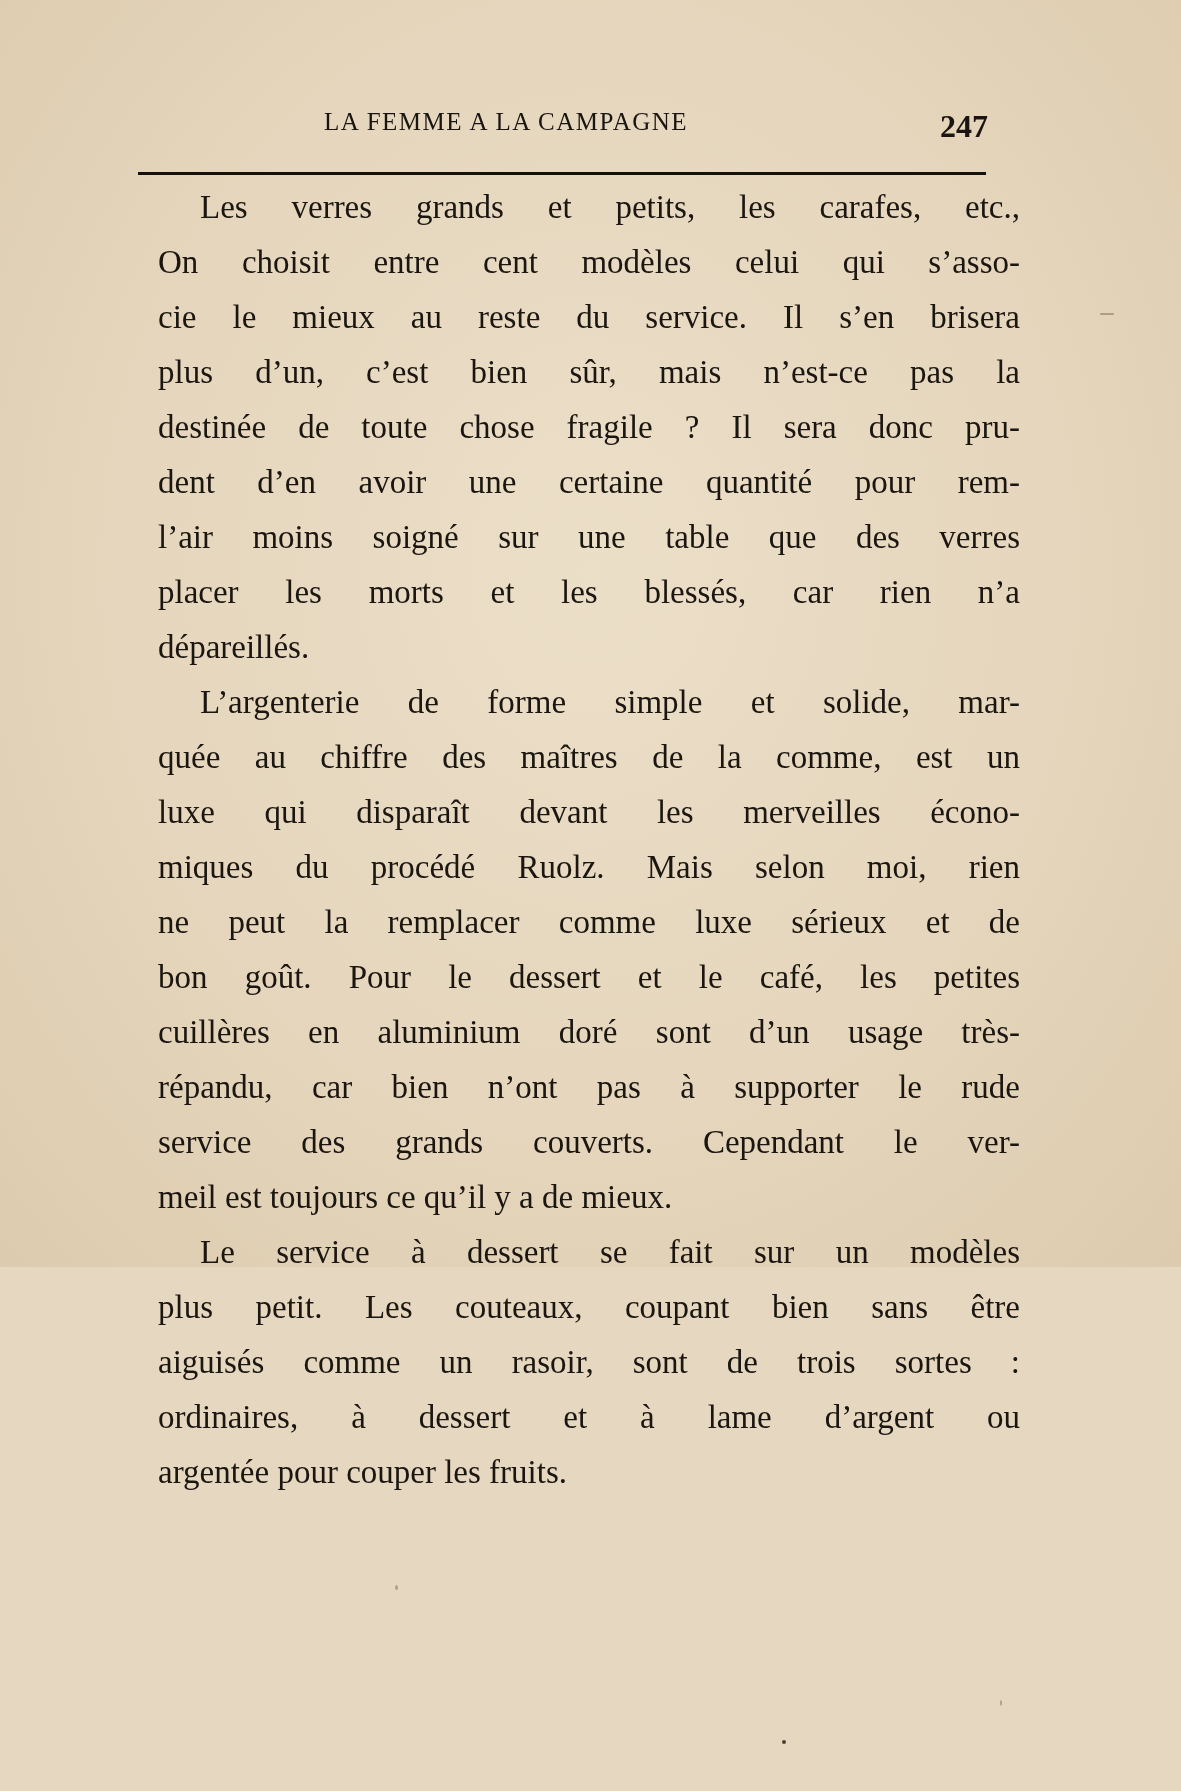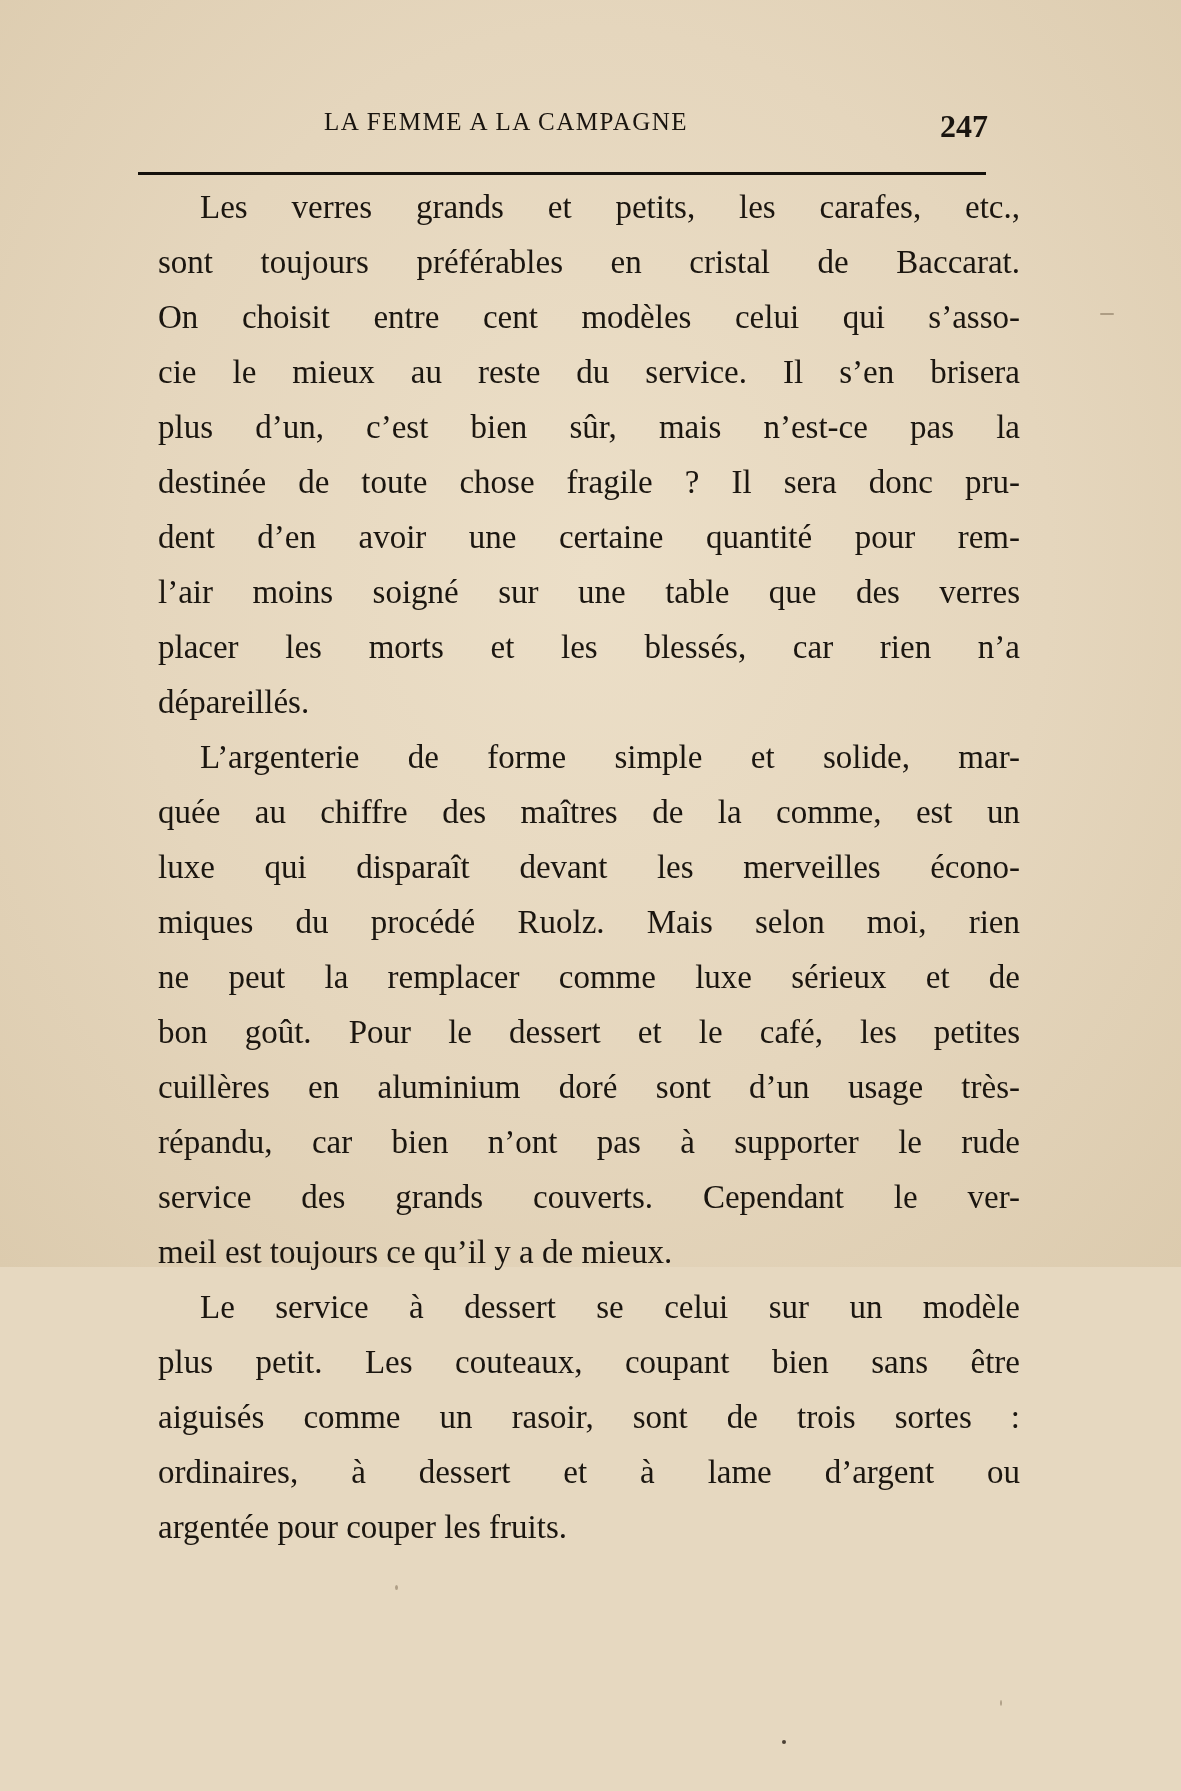--- a/index.html
+++ b/index.html
@@ -96,21 +96,20 @@
     <span class="running-title">LA FEMME A LA CAMPAGNE</span>
     <span class="page-number">247</span>
   </div>
 
   <div class="head-rule"></div>
 
   <div class="body-text">
 
     <div>
       <span class="line indent">Les verres grands et petits, les carafes, etc.,</span>
-      <span class="line">sont toujours préférables en cristal de Baccarat.</span>
       <span class="line">On choisit entre cent modèles celui qui s’asso-</span>
       <span class="line">cie le mieux au reste du service. Il s’en brisera</span>
       <span class="line">plus d’un, c’est bien sûr, mais n’est-ce pas la</span>
       <span class="line">destinée de toute chose fragile ? Il sera donc pru-</span>
       <span class="line">dent d’en avoir une certaine quantité pour rem-</span>
       <span class="line">l’air moins soigné sur une table que des verres</span>
       <span class="line">placer les morts et les blessés, car rien n’a</span>
       <span class="line last">dépareillés.</span>
     </div>
 
@@ -121,21 +120,21 @@
       <span class="line">miques du procédé Ruolz. Mais selon moi, rien</span>
       <span class="line">ne peut la remplacer comme luxe sérieux et de</span>
       <span class="line">bon goût. Pour le dessert et le café, les petites</span>
       <span class="line">cuillères en aluminium doré sont d’un usage très-</span>
       <span class="line">répandu, car bien n’ont pas à supporter le rude</span>
       <span class="line">service des grands couverts. Cependant le ver-</span>
       <span class="line last">meil est toujours ce qu’il y a de mieux.</span>
     </div>
 
     <div>
-      <span class="line indent">Le service à dessert se celui sur un modèle</span>
+      <span class="line indent">Le service à dessert se fait sur un modèles</span>
       <span class="line">plus petit. Les couteaux, coupant bien sans être</span>
       <span class="line">aiguisés comme un rasoir, sont de trois sortes :</span>
       <span class="line">ordinaires, à dessert et à lame d’argent ou</span>
       <span class="line last">argentée pour couper les fruits.</span>
     </div>
 
   </div>
 
   <div class="fleck" style="left:1100px;top:313px;width:14px;height:2px;border-radius:2px;"></div>
   <div class="fleck" style="left:395px;top:1585px;width:3px;height:5px;"></div>

